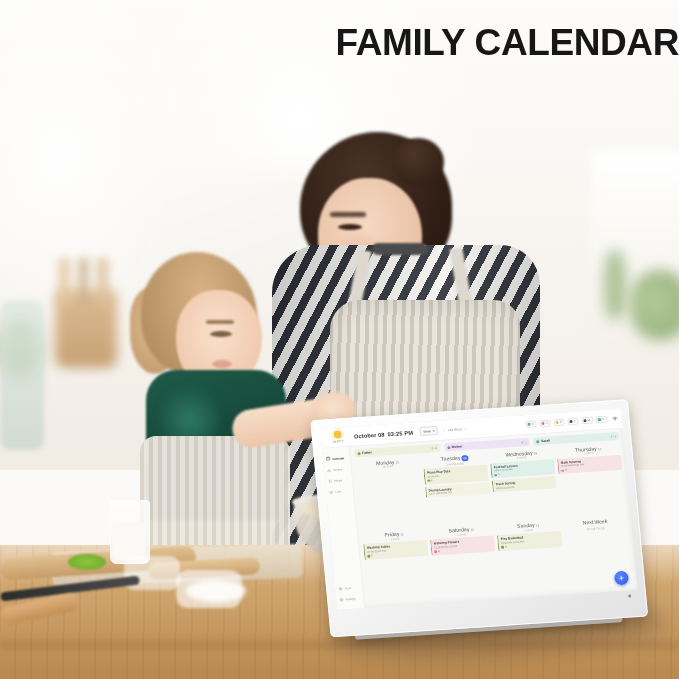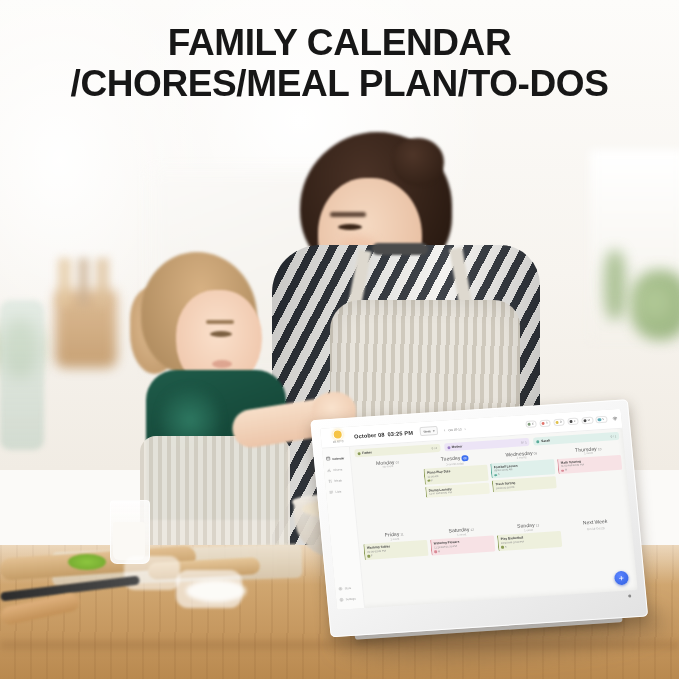--- a/index.html
+++ b/index.html
@@ -220,21 +220,21 @@
 
   .nextwk{flex:1;display:flex;flex-direction:column;align-items:center;justify-content:flex-start;padding-top:1px;position:relative;}
   .nw-t{font-size:5px;color:#555;}
   .nw-s{font-size:2.8px;color:#a8a8a8;margin-top:1.6px;}
   .fab{position:absolute;right:4px;bottom:2px;width:14px;height:14px;border-radius:50%;
     background:radial-gradient(circle at 38% 32%,#5b84ff,#2f5fe0);color:#fff;
     display:flex;align-items:center;justify-content:center;font-size:9px;line-height:1;
     box-shadow:0 1px 3px rgba(40,70,180,.5);}
 
   
-  #headline{position:absolute;left:0;top:22px;width:679px;text-align:center;z-index:5;}
+  #headline{position:absolute;left:0;top:22px;width:679px;text-align:right;z-index:5;}
   #headline .l1,#headline .l2{
     font-family:"Liberation Sans", sans-serif;font-weight:700;color:#171717;
     letter-spacing:-.4px;line-height:1.12;}
   #headline .l1{font-size:37px;}
   #headline .l2{font-size:37px;}
 </style>
 </head>
 <body>
 
 <div id="photo">
@@ -292,21 +292,20 @@
   <div class="greenring"></div>
   <div class="cutter1"></div>
   <div class="flourpile"></div>
   <div class="cutter2"></div>
   <div class="knife"></div>
   <div class="breadstick"></div>
 </div>
 
 <div id="headline">
   <div class="l1">FAMILY CALENDAR</div>
-  <div class="l2">/CHORES/MEAL PLAN/TO-DOS</div>
 </div>
 
 <div id="device">
   <div class="dev-shadow"></div>
   <div class="dev-stand"></div>
   <div class="dev-frame">
     <div class="dev-led"></div>
 
     <div class="screen">
 

